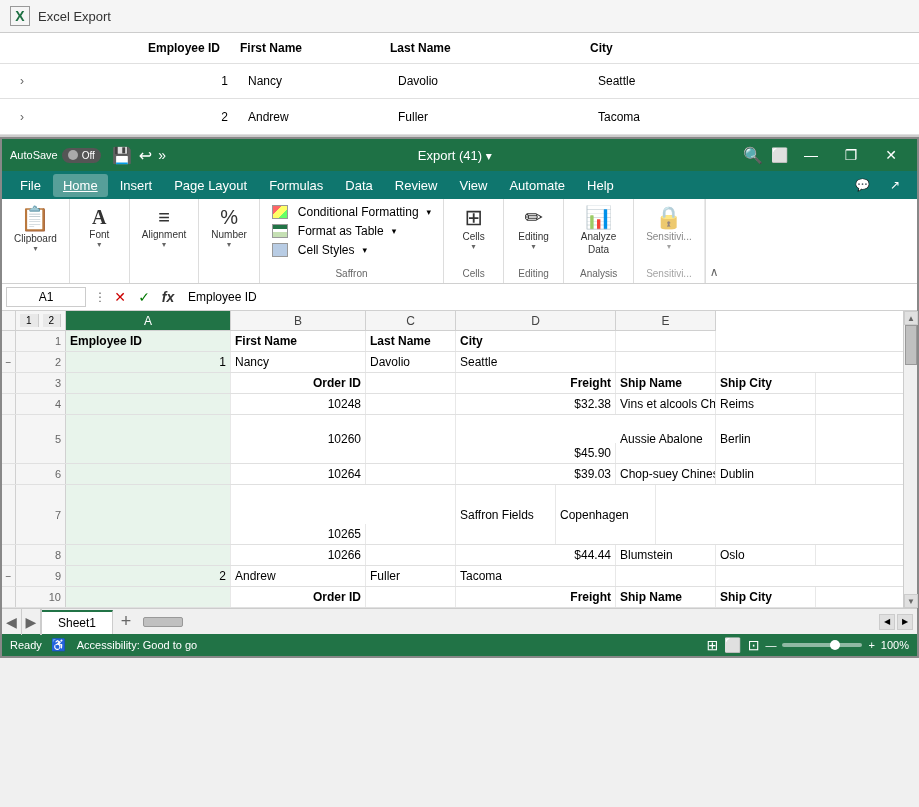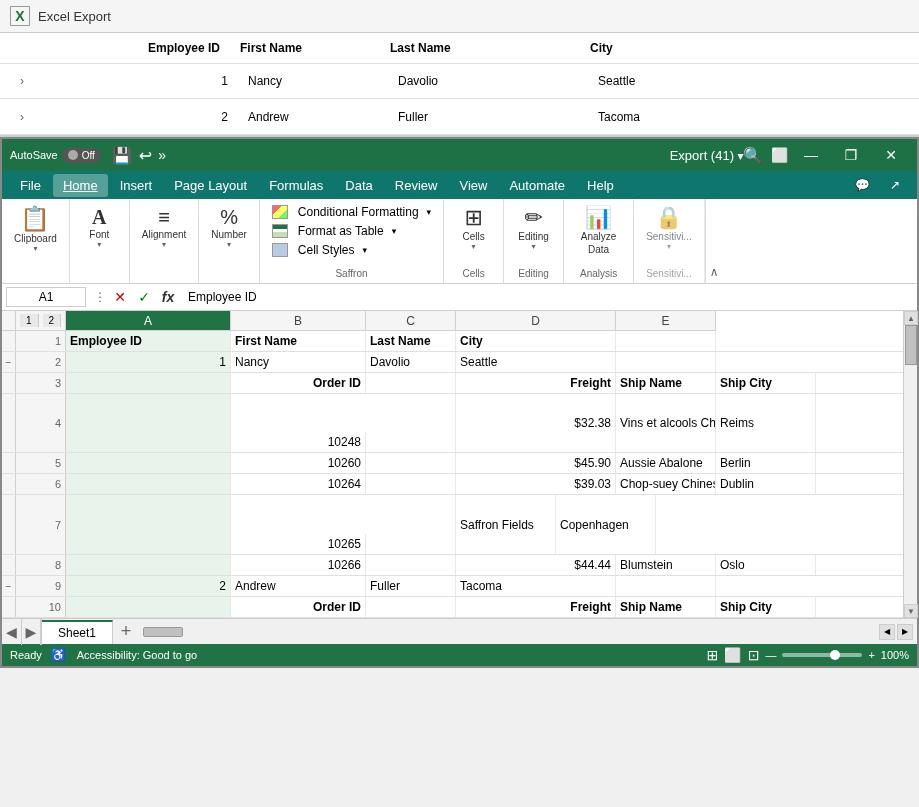--- a/index.html
+++ b/index.html
@@ -28,21 +28,21 @@
 
     
     .excel-title-bar {
       background: #1e7145; display: flex; align-items: center; padding: 4px 8px; color: #fff;
     }
     .autosave-label { font-size: 11px; margin-right: 4px; }
     .autosave-toggle { display: inline-flex; align-items: flex-start; background: #555; border-radius: 10px; padding: 2px 6px; font-size: 10px; color: #fff; margin-right: 8px; }
     .autosave-toggle .dot { width: 10px; height: 10px; background: #aaa; border-radius: 50%; margin-right: 4px; }
     .title-icons { display: flex; gap: 6px; align-items: center; margin-left: 4px; }
     .title-icons span { font-size: 16px; cursor: pointer; }
-    .excel-filename { flex: 1; text-align: right; font-size: 13px; font-weight: 500; }
+    .excel-filename { flex: 1; text-align: center; font-size: 13px; font-weight: 500; }
     .title-search { font-size: 16px; cursor: pointer; margin-right: 8px; }
     .window-controls { display: flex; gap: 4px; }
     .win-btn { width: 36px; height: 24px; display: inline-flex; align-items: center; justify-content: center; cursor: pointer; font-size: 14px; }
 
     
     .menu-bar { background: #0f766e; display: flex; align-items: center; padding: 2px 8px; color: #fff; gap: 2px; }
     .menu-item { padding: 4px 10px; cursor: pointer; font-size: 13px; border-radius: 3px; }
     .menu-item.active { background: rgba(255,255,255,0.3); }
     .menu-right { margin-left: auto; display: flex; gap: 4px; }
     .icon-btn { width: 28px; height: 24px; display: inline-flex; align-items: center; justify-content: center; cursor: pointer; border: 1px solid transparent; border-radius: 3px; color: #fff; }
@@ -354,33 +354,33 @@
               <div class="cell bold right" style="width: 135px; min-width: 135px;">Order ID</div>
               <div class="cell" style="width: 90px; min-width: 90px;"></div>
               <div class="cell bold right" style="width: 160px; min-width: 160px;">Freight</div>
               <div class="cell bold" style="width: 100px; min-width: 100px;">Ship Name</div>
               <div class="cell bold" style="width: 100px; min-width: 100px;">Ship City</div>
             </div>
             <div class="data-row">
               <div style="width: 14px; min-width: 14px; background: rgb(245, 245, 245); border-right: 1px solid rgb(208, 208, 208); display: flex; align-items: center; justify-content: center;"></div>
               <div style="width: 50px; min-width: 50px; background: rgb(245, 245, 245); border-right: 1px solid rgb(208, 208, 208); display: flex; align-items: center; justify-content: flex-end; padding-right: 4px; font-size: 11px; color: rgb(102, 102, 102);">4</div>
               <div class="cell selected-col" style="width: 165px; min-width: 165px;"></div>
-              <div class="cell right" style="width: 135px; min-width: 135px; margin-top: 38px;">10248</div>
+              <div class="cell right" style="width: 135px; min-width: 135px;">10248</div>
               <div class="cell" style="width: 90px; min-width: 90px;"></div>
               <div class="cell right" style="width: 160px; min-width: 160px;">$32.38</div>
               <div class="cell" style="width: 100px; min-width: 100px;">Vins et alcools Che</div>
               <div class="cell" style="width: 100px; min-width: 100px;">Reims</div>
             </div>
             <div class="data-row">
               <div style="width: 14px; min-width: 14px; background: rgb(245, 245, 245); border-right: 1px solid rgb(208, 208, 208); display: flex; align-items: center; justify-content: center;"></div>
               <div style="width: 50px; min-width: 50px; background: rgb(245, 245, 245); border-right: 1px solid rgb(208, 208, 208); display: flex; align-items: center; justify-content: flex-end; padding-right: 4px; font-size: 11px; color: rgb(102, 102, 102);">5</div>
               <div class="cell selected-col" style="width: 165px; min-width: 165px;"></div>
               <div class="cell right" style="width: 135px; min-width: 135px;">10260</div>
               <div class="cell" style="width: 90px; min-width: 90px;"></div>
-              <div class="cell right" style="width: 160px; min-width: 160px;">$45.90</div>
+              <div class="cell right" style="width: 160px; min-width: 160px; margin-top: 28px;">$45.90</div>
               <div class="cell" style="width: 100px; min-width: 100px;">Aussie Abalone</div>
               <div class="cell" style="width: 100px; min-width: 100px;">Berlin</div>
             </div>
             <div class="data-row">
               <div style="width: 14px; min-width: 14px; background: rgb(245, 245, 245); border-right: 1px solid rgb(208, 208, 208); display: flex; align-items: center; justify-content: center;"></div>
               <div style="width: 50px; min-width: 50px; background: rgb(245, 245, 245); border-right: 1px solid rgb(208, 208, 208); display: flex; align-items: center; justify-content: flex-end; padding-right: 4px; font-size: 11px; color: rgb(102, 102, 102);">6</div>
               <div class="cell selected-col" style="width: 165px; min-width: 165px;"></div>
               <div class="cell right" style="width: 135px; min-width: 135px;">10264</div>
               <div class="cell" style="width: 90px; min-width: 90px;"></div>
               <div class="cell right" style="width: 160px; min-width: 160px;">$39.03</div>

